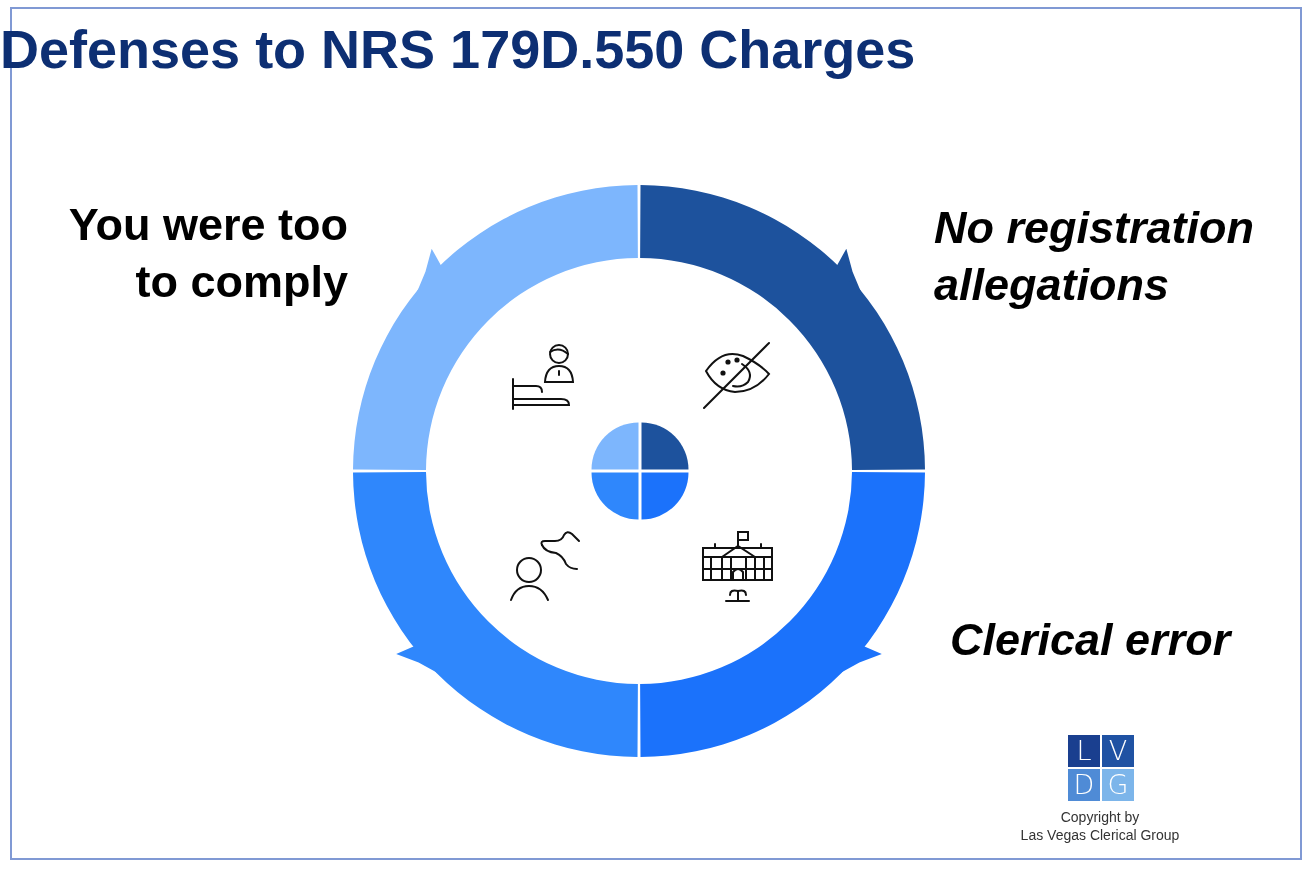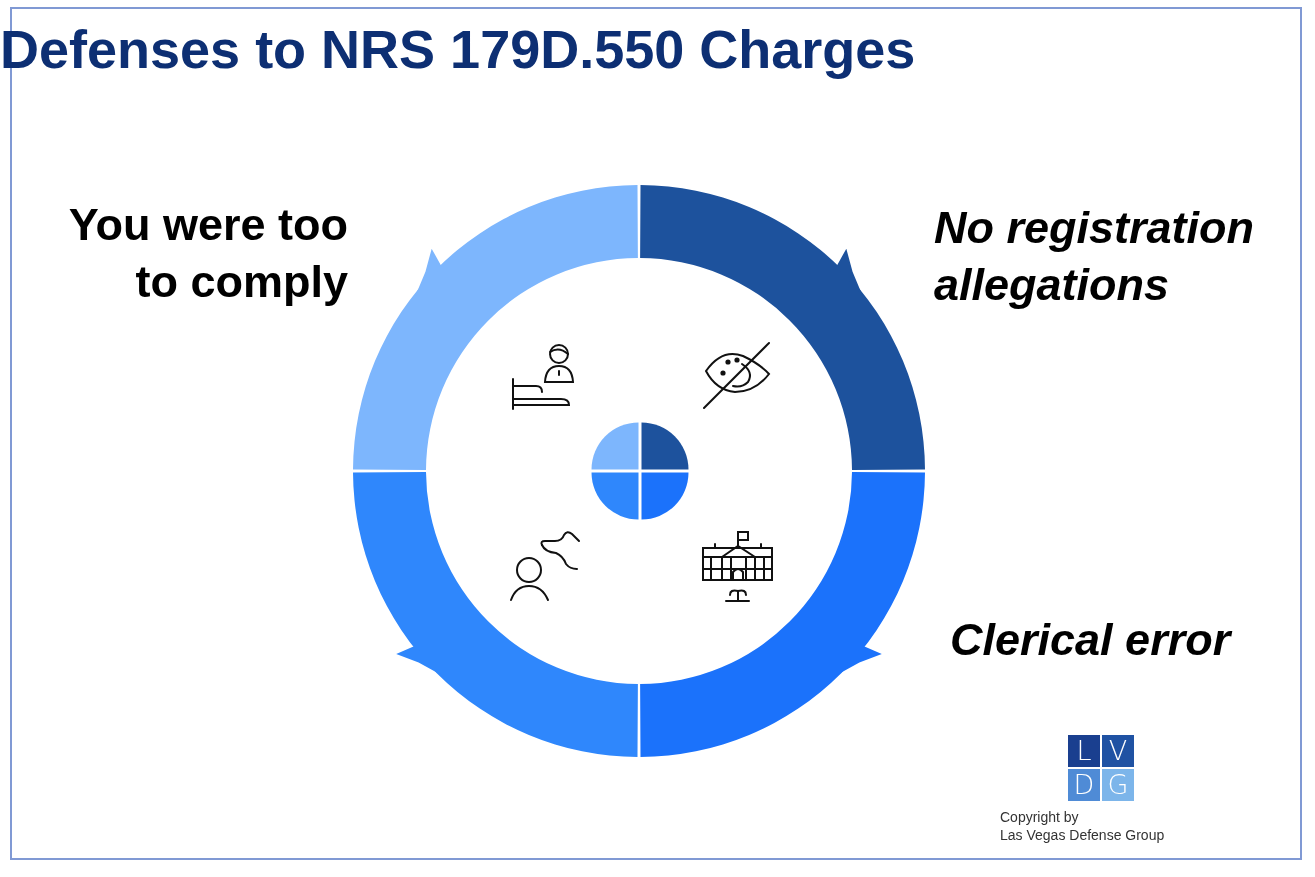--- a/index.html
+++ b/index.html
@@ -5,21 +5,21 @@
   html, body { margin:0; padding:0; background:#ffffff; }
   body { width:1315px; height:877px; position:relative; overflow:hidden; font-family:"Liberation Sans", sans-serif; }
   .frame { position:absolute; left:10px; top:7px; width:1292px; height:853px; border:2px solid #8099d4; box-sizing:border-box; }
   .title { position:absolute; left:0; top:18px; width:1283px; text-align:left; font-weight:bold; font-size:54px; color:#0d2f73; letter-spacing:0px; }
   .label { position:absolute; font-weight:bold; font-size:45px; line-height:57px; color:#000; }
   .label.left { text-align:right;margin-top:28px; }
   .label.right { text-align:left;font-style:italic; }
   .diagram { position:absolute; left:0; top:0; width:1315px; height:877px; }
   .logo { position:absolute; left:1068px; top:735px; width:67px; height:67px; }
   .logo .cell { position:absolute; width:32px; height:32px; color:#fff; font-size:27px; text-align:center; line-height:32px; font-family:"DejaVu Sans", sans-serif; font-weight:200; }
-  .copyright { position:absolute; left:1000px; top:808px; width:200px; font-size:14px; line-height:18px; color:#333; }
+  .copyright { position:absolute; left:1000px; top:808px; width:200px; text-align:center; font-size:14px; line-height:18px; color:#333; }
 </style>
 </head>
 <body>
 
 <div class="frame" style="border-color: rgb(128, 153, 212);"></div>
 
 <div class="title" style="color: rgb(13, 47, 115);">Defenses to NRS 179D.550 Charges</div>
 
 <svg class="diagram" viewBox="0 0 1315 877" width="1315" height="877">
   <g id="ring">
@@ -106,14 +106,14 @@
 
 <div class="logo">
   <div class="cell" id="logo0" style="left: 0px; top: 0px; background: rgb(26, 63, 143);">L</div>
   <div class="cell" id="logo1" style="left: 34px; top: 0px; background: rgb(31, 82, 163);">V</div>
   <div class="cell" id="logo2" style="left: 0px; top: 34px; background: rgb(79, 139, 214);">D</div>
   <div class="cell" id="logo3" style="left: 34px; top: 34px; background: rgb(124, 181, 234);">G</div>
 </div>
 
 <div class="copyright">
   <div>Copyright by</div>
-  <div>Las Vegas Defense Group</div>
+  <div>Las Vegas Clerical Group</div>
 </div>
 
 </body></html>

